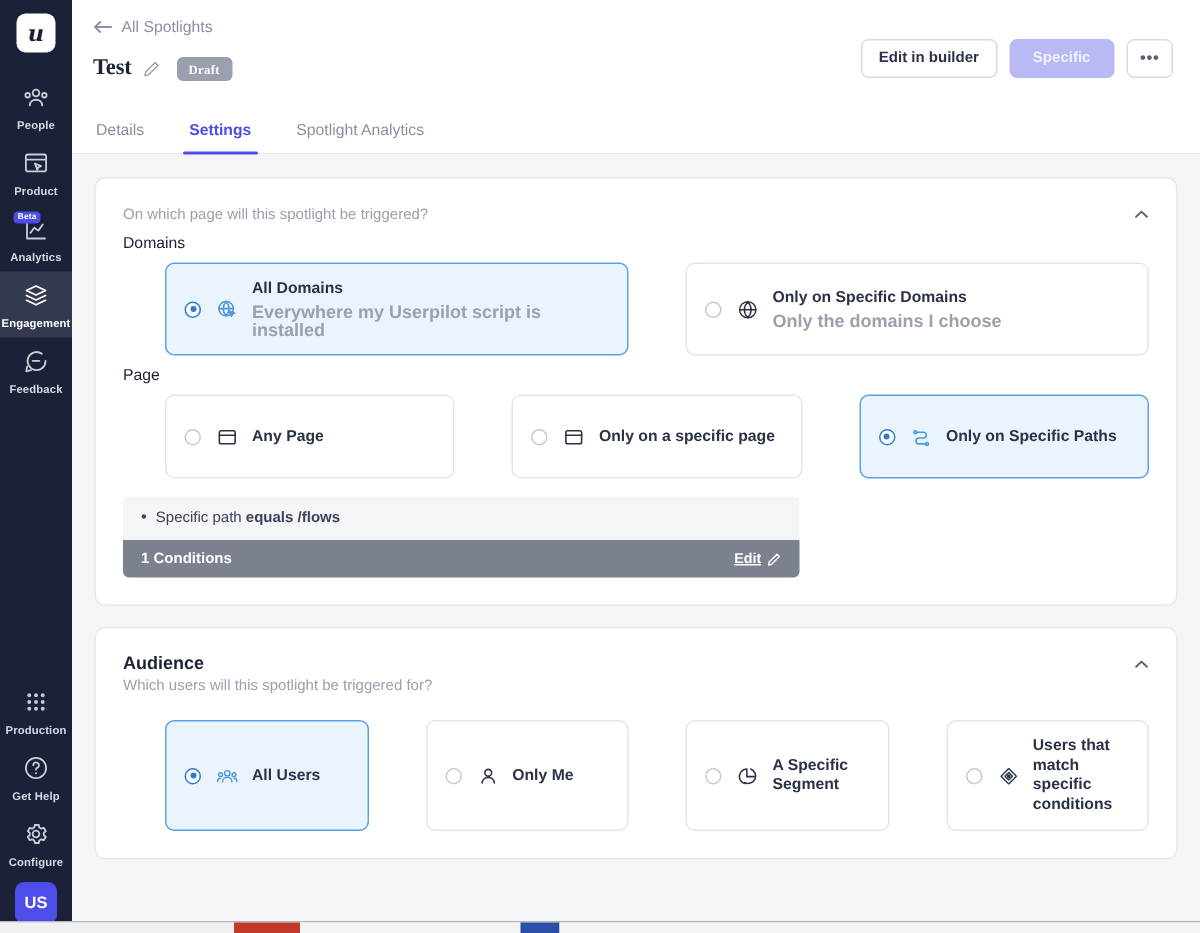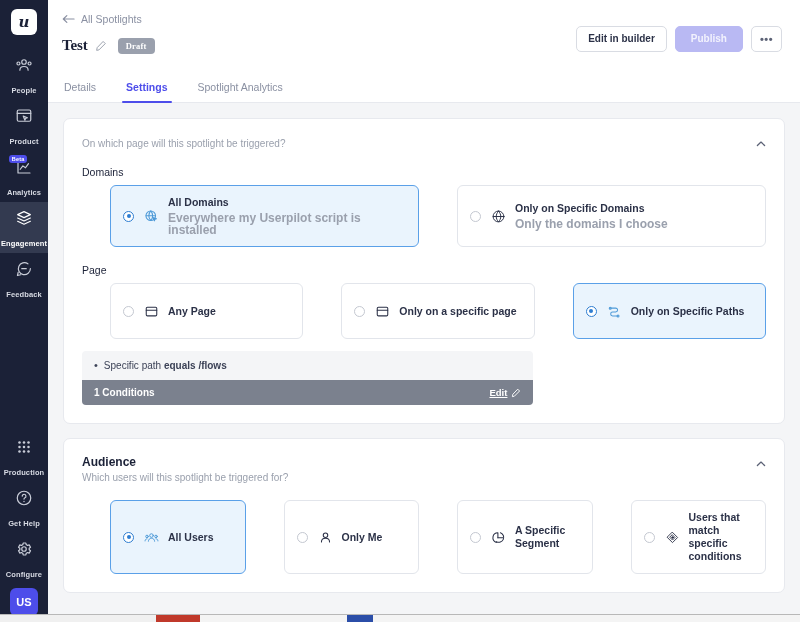--- a/index.html
+++ b/index.html
@@ -21,21 +21,21 @@
     position: relative;
   }
   .logo-box {
     width: 26px; height: 26px; border-radius: 6px; background: #ffffff;
     margin-top: 9px; display: flex; align-items: center; justify-content: center;
     color: #1b2137; font-family: "DejaVu Serif", serif; font-style: italic;
     font-size: 15px; font-weight: 700;
   }
   .nav-item {
     width: 48px; padding: 7px 0 5px 0;
-    display: flex; flex-direction: column; align-items: center; gap: 12px;
+    display: flex; flex-direction: column; align-items: center; gap: 5px;
     cursor: pointer;
     position: relative;
     text-align: right;
   }
   .nav-item.active { background: #333a50; }
   .nav-label {
     font-size: 7.5px; color: #d7dae3; letter-spacing: .1px; font-weight: 600;
     line-height: 9px;
   }
   .nav-item.active .nav-label { color: #ffffff; }
@@ -116,21 +116,21 @@
     background: #fff; border: 1px solid #e7e9ee; border-radius: 7px;
     padding: 16px 18px 18px 18px; position: relative; margin-bottom: 14px;
   }
   .card-title { font-size: 12px; font-weight: 700; color: #1b2137; }
   .card-sub { font-size: 10px; color: #9aa0ad; margin-top: 3px; }
   .chevron {
     position: absolute; top: 17px; right: 17px; cursor: pointer;
     width: 12px; height: 12px;
   }
   .section-label {
-    font-size: 10.5px; color: #1b2137; margin: 17px 0 7px 0; font-weight: 400;
+    font-size: 10.5px; color: #1b2137; margin: 7px 0 7px 0; font-weight: 400;
   }
 
   .opt-row { display: flex; gap: 10px; }
   .opt {
     flex: 1; border: 1px solid #e2e5eb; border-radius: 6px; background: #fff;
     min-height: 56px; padding: 10px 12px;
     display: flex; align-items: center; gap: 10px; cursor: pointer; margin-left: 28px;
   }
   .opt.selected { border-color: #5aa0e8; background: #eaf4fd; }
   .radio {
@@ -306,21 +306,21 @@
         <span class="pencil">
           <svg width="12" height="12" viewBox="0 0 16 16" fill="none" stroke="#9aa0ad" stroke-width="1.3" stroke-linecap="round" stroke-linejoin="round">
             <path d="M11.2 2.3l2.5 2.5-8.4 8.4-3.1.6.6-3.1z"></path>
           </svg>
         </span>
         <span class="status-badge">Draft</span>
       </div>
 
       <div class="head-actions">
         <button class="btn">Edit in builder</button>
-        <button class="btn btn-publish">Publish</button>
+        <button class="btn btn-publish">Specific</button>
         <button class="btn btn-more">•••</button>
       </div>
     </div>
 
     <div class="tabs">
       <div class="tab">Details</div>
       <div class="tab active">Settings</div>
       <div class="tab">Spotlight Analytics</div>
     </div>
 

